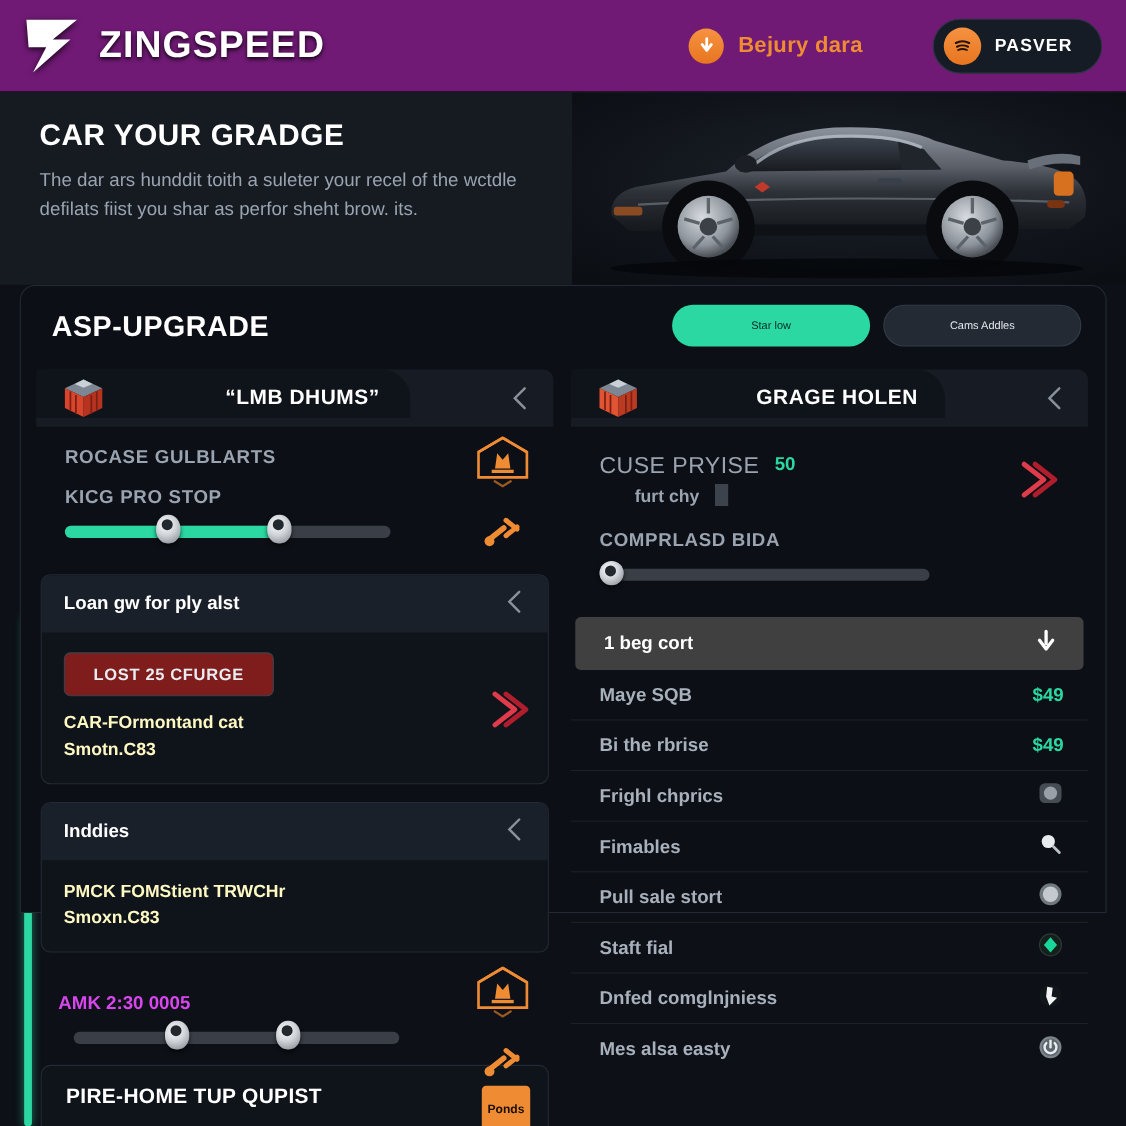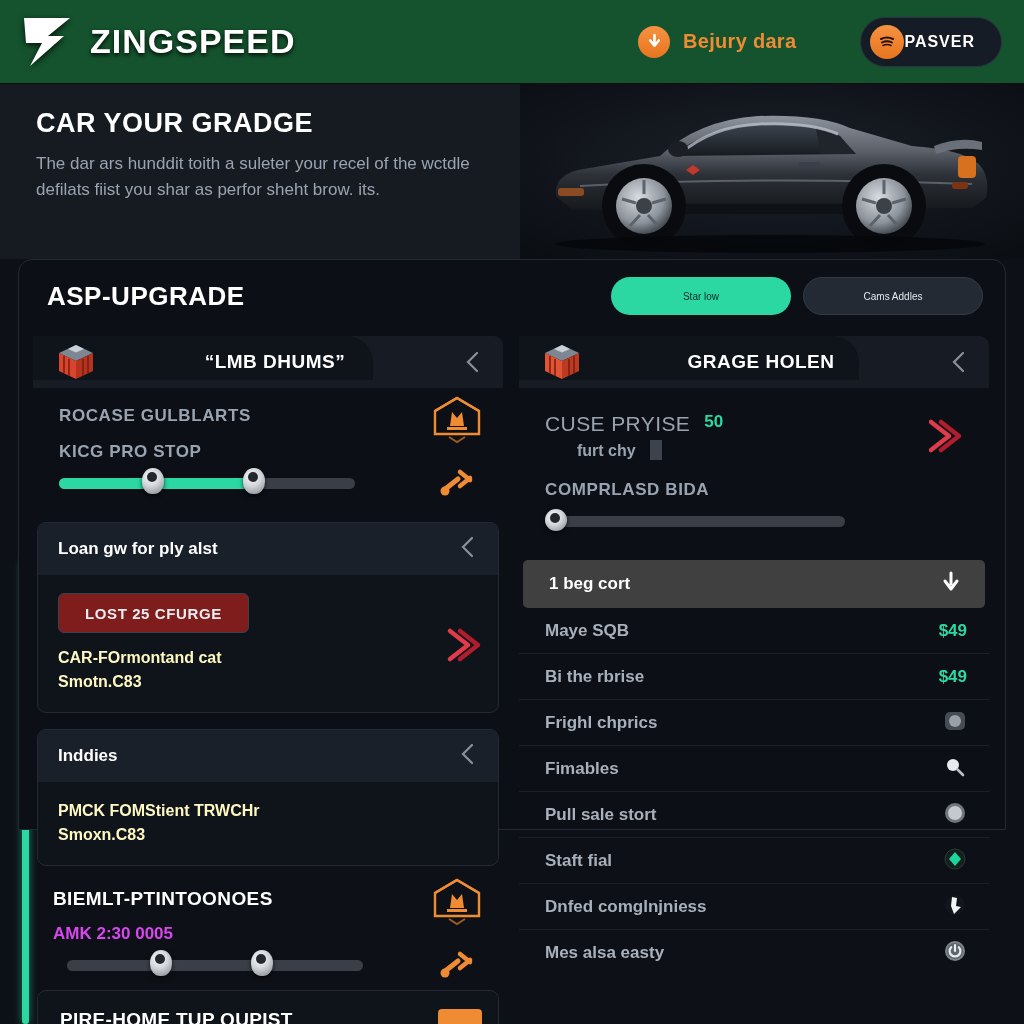--- a/index.html
+++ b/index.html
@@ -7,21 +7,21 @@
   body {
     background:#0d1117;
     font-family:"Liberation Sans", sans-serif;
     color:#e6e6e6;
     position:relative;
   }
 
   
   .topbar{
     position:absolute; left:0; top:0; width:1024px; height:84px;
-    background:#14532d;
+    background:#701a75;
     display:flex; align-items:center;
     border-bottom:1px solid #0a0d12;
   }
   .brand{ display:flex; align-items:center; gap:14px; margin-left:18px; }
   .bolt-z{
     width:58px; height:52px; position:relative; flex:0 0 auto;
   }
   .bolt-z svg{ display:block; filter:drop-shadow(0 2px 3px rgba(0,0,0,.8)); }
   .brandname{
     font-size:34px; font-weight:bold; letter-spacing:1px; color:#ffffff;
@@ -29,21 +29,21 @@
   }
   .nav-right{ margin-left:auto; display:flex; align-items:center; gap:64px; margin-right:22px; }
   .dl-item{ display:flex; align-items:center; gap:13px; }
   .dl-circle{
     width:32px; height:32px; border-radius:50%;
     background:linear-gradient(180deg,#f59242,#e8751f);
     display:flex; align-items:center; justify-content:center;
   }
   .dl-label{ color:#ef8b33; font-size:20px; font-weight:bold; letter-spacing:.3px; }
   .pill-btn{
-    display:flex; align-items:center; 
+    display:flex; align-items:center; gap:12px;
     background:#161c25; border:1px solid #2b3442;
     border-radius:26px; padding:7px 26px 7px 9px;
     height:50px;
   }
   .pill-ico{
     width:34px; height:34px; border-radius:50%;
     background:linear-gradient(180deg,#f59242,#e8751f);
     display:flex; align-items:center; justify-content:center;
   }
   .pill-txt{ font-size:16px; font-weight:bold; color:#fff; letter-spacing:1px; }
@@ -396,21 +396,20 @@
               </svg>
           </span>
         </div>
         <div class="subcard-body" style="min-height:74px">
           <div class="sub-note" style="margin-top:0">PMCK FOMStient TRWCHr</div>
           <div class="sub-note" style="margin-top:2px">Smoxn.C83</div>
         </div>
       </div>
 
       <div class="big-row">
-        <div class="big-title">BIEMLT-PTINTOONOES</div>
         <div class="big-sub">AMK 2:30 0005</div>
         <div class="slider" style="width:296px; margin-left:14px;">
           <div class="track"></div>
           <div class="thumb" style="left:28%;"></div>
           <div class="thumb" style="left:62%;"></div>
         </div>
         <div class="side-icons" style="top:10px">
           <span>
             <svg width="52" height="50" viewBox="0 0 52 50">
               <path d="M26 4 L48 17 L48 40 L4 40 L4 17 Z" stroke="#ef8b33" stroke-width="2.4" fill="none"></path>

